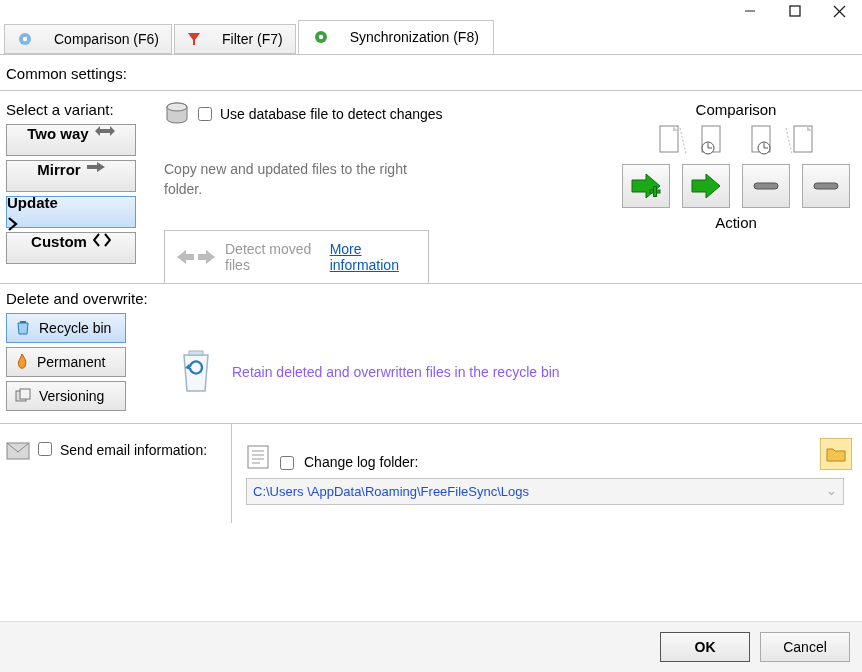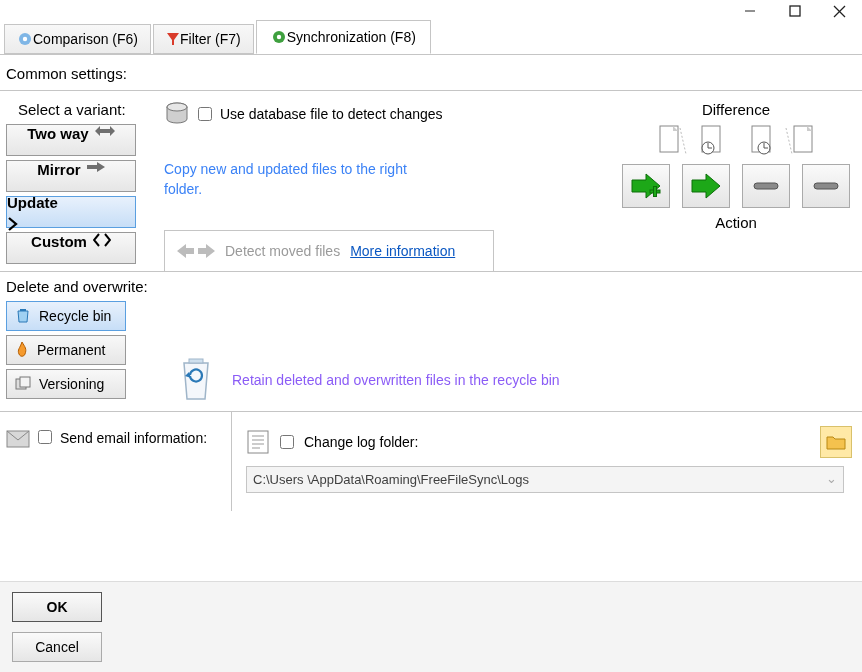--- a/index.html
+++ b/index.html
@@ -32,21 +32,21 @@
   .tabs {
     display: flex;
     padding-left: 4px;
     border-bottom: 1px solid #fff;
     height: 33px;
     align-items: flex-end;
   }
   .tab {
     display: flex;
     align-items: center;
-    gap: 0;
+    gap: 21px;
     padding: 6px 12px;
     border: 1px solid #c5c5c5;
     background: linear-gradient(#f8f8f8,#ececec);
     margin-right: 2px;
     position: relative;
     font-size: 14px;
   }
   .tab.active {
     background: #fff;
     border-bottom: 1px solid #fff;
@@ -62,21 +62,21 @@
     padding: 10px 6px 2px;
   }
   .hr { border-top: 1px solid #c5c5c5; margin: 6px 0 0 0; }
 
   .row1 {
     display: flex;
     padding: 10px 6px 0;
     gap: 18px;
   }
   .variant-col { width: 140px; }
-  .variant-label { font-size: 15px; margin-bottom: 6px; margin-left: 12px; }
+  .variant-label { font-size: 15px; margin-bottom: 6px; }
   .variant-btn {
     width: 130px;
     height: 32px;
     border: 1px solid #999;
     background: linear-gradient(#f8f8f8,#e6e6e6);
     display: flex;
     align-items: flex-start;
     justify-content: center;
     gap: 6px;
     font-size: 15px;
@@ -93,36 +93,36 @@
   .mid-col {
     flex: 1;
     padding-top: 0;
   }
   .db-row {
     display: flex;
     align-items: center;
     gap: 8px;
   }
   .desc-text {
-    color: #3b82f6;
+    color: #737373;
     margin-top: 32px;
     max-width: 260px;
     line-height: 1.45;
     font-size: 14px;
   }
   .detect-box {
     border: 1px solid #c5c5c5;
     border-bottom: none;
     background: #fff;
     padding: 10px 12px;
     margin-top: 30px;
     display: flex;
     align-items: center;
     gap: 10px;
-    width: 330px;
+    width: 265px;
     font-size: 14px;
   }
   .detect-box .disabled { color: #9a9a9a; }
   .detect-box a { color: #0a57c2; }
 
   .diff-col {
     width: 240px;
     text-align: center;
     padding-top: 0;
     font-size: 15px;
@@ -139,21 +139,21 @@
   .action-btn {
     width: 48px; height: 44px;
     border: 1px solid #aaa;
     background: linear-gradient(#fafafa,#e4e4e4);
     display: flex;
     align-items: center;
     justify-content: center;
   }
 
   
-  .row2 { display: flex; padding: 4px 6px 8px; gap: 30px; align-items: flex-end; }
+  .row2 { display: flex; padding: 4px 6px 8px; gap: 30px; align-items: center; }
   .del-col { width: 140px; }
   .del-btn {
     width: 120px; height: 30px;
     border: 1px solid #999;
     background: linear-gradient(#f8f8f8,#e6e6e6);
     display: flex;
     align-items: center;
     gap: 8px;
     padding: 0 8px;
     margin-bottom: 4px;
@@ -177,35 +177,35 @@
     border-right: 1px solid #c5c5c5;
     padding: 18px 6px;
     display: flex;
     align-items: flex-start;
     gap: 8px;
   }
   .log-col {
     flex: 1;
     padding: 14px 10px 18px 14px;
   }
-  .log-row1 { display: flex; align-items: center; gap: 10px; }
+  .log-row1 { display: flex; align-items: flex-end; gap: 10px; }
   .log-row1 .spacer { flex:1; }
   .folder-btn {
     width: 32px; height: 32px;
     border: 1px solid #d9c16b;
     background: #ffe9a6;
     display:flex; align-items:center; justify-content:center;
   }
   .path-input {
     width: 598px;
     margin-top: 8px;
     padding: 5px 6px;
     border: 1px solid #c5c5c5;
     background: #f4f4f4;
-    color: #404040;
+    color: #1d4ed8;
     font-size: 13px;
     position: relative;
   }
   .path-input::after{
     content:"⌄";
     position:absolute; right:6px; top:4px; color:#aaa;
   }
   .run-row { display: flex; align-items: center; gap: 10px; margin-top: 20px; }
   .run-sel {
     border: 1px solid #9a9a9a;
@@ -231,21 +231,20 @@
 
   .button-bar {
     position: absolute;
     bottom: 0; left: 0; right: 0;
     background: #f4f4f4;
     border-top: 1px solid #dcdcdc;
     padding: 10px 12px;
     display: flex;
     justify-content: flex-end;
     gap: 10px;
-    flex-direction: column;
   }
   .dlg-btn {
     width: 90px; height: 30px;
     border: 1px solid #aaa;
     background: linear-gradient(#fafafa,#e6e6e6);
     display:flex; align-items:center; justify-content:center;
     font-size: 14px;
   }
   .dlg-btn.primary { border: 1px solid #555; font-weight:600;}
 
@@ -367,21 +366,21 @@
           <polygon points="0,10 9,3 9,7 17,7 17,13 9,13 9,17" fill="#bcbcbc"></polygon>
           <polygon points="38,10 29,3 29,7 21,7 21,13 29,13 29,17" fill="#bcbcbc"></polygon>
         </svg>
       </span>
       <span class="disabled">Detect moved files</span>
       <a href="#">More information</a>
     </div>
   </div>
 
   <div class="diff-col">
-    <div>Difference</div>
+    <div>Comparison</div>
     <div class="diff-icons-row">
       <span class="small-doc">
           <svg width="30" height="34">
             <rect x="2" y="2" width="18" height="26" fill="#fff" stroke="#888"></rect>
             <polygon points="15,2 20,7 15,7" fill="#ccc"></polygon>
             <line x1="22" y1="4" x2="28" y2="30" stroke="#bbb" stroke-dasharray="2,2"></line>
           </svg>
         </span>
       <span class="small-doc">
           <svg width="30" height="34">

